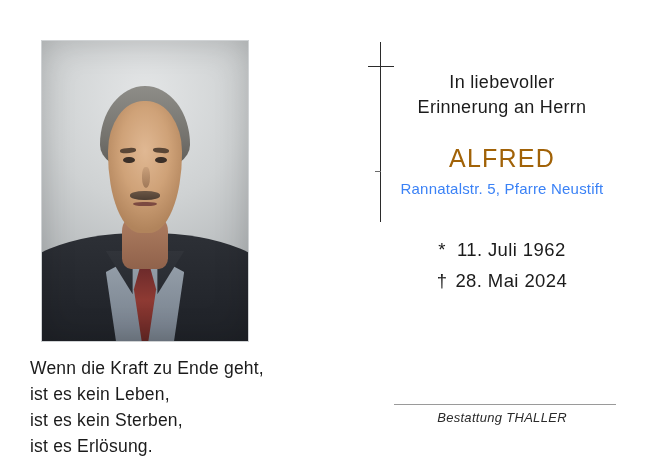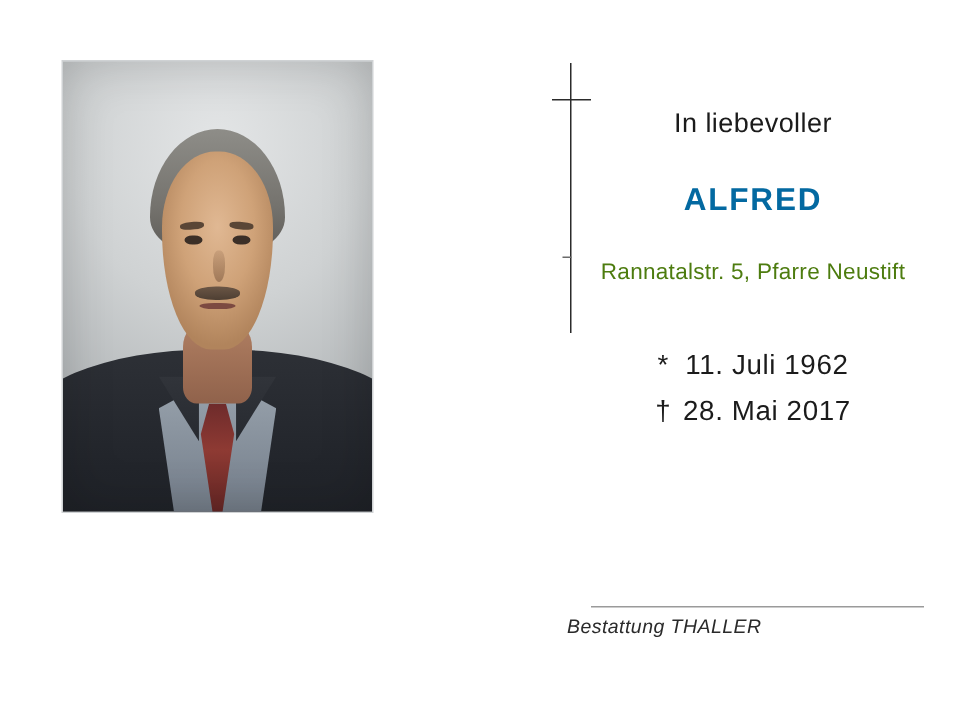--- a/index.html
+++ b/index.html
@@ -203,31 +203,30 @@
     text-align: center;
     color: #1b1b1b;
   }
   .intro {
     font-size: 18px;
     line-height: 25px;
     letter-spacing: 0.3px;
   }
   .name {
     margin-top: 22px;
-    font-size: 21px;
+    font-size: 25px;
     line-height: 33px;
     letter-spacing: 1.2px;
-    color: #0369a1;
-    font-weight: bold;
+    color: #a16207;
   }
   .addr {
-    margin-top: 23px;
+    margin-top: 5px;
     font-size: 15px;
     letter-spacing: 0.2px;
-    color: #4d7c0f;
+    color: #3b82f6;
   }
   .dates {
     margin-top: 37px;
     font-size: 18.5px;
     line-height: 31px;
     letter-spacing: 0.4px;
   }
   .dates .sym {
     display: inline-block;
     min-width: 13px;
@@ -240,21 +239,21 @@
     top: 404px;
     width: 222px;
     height: 1px;
     background: #9a9a9a;
   }
   .undertaker {
     position: absolute;
     left: 378px;
     top: 410px;
     width: 248px;
-    text-align: left;
+    text-align: center;
     font-style: italic;
     font-size: 13px;
     letter-spacing: 0.3px;
     color: #2a2a2a;
   }
 </style>
 </head>
 <body>
 
 <div class="card">
@@ -272,44 +271,51 @@
     <div class="brow-l"></div>
     <div class="brow-r"></div>
     <div class="eye-l"></div>
     <div class="eye-r"></div>
     <div class="nose"></div>
     <div class="stache"></div>
     <div class="mouth"></div>
     <div class="photo-vignette"></div>
   </div>
 
+  <div class="poem">
+    <div>Wenn die Kraft zu Ende geht,</div>
+    <div>ist es kein Leben,</div>
+    <div>ist es kein Sterben,</div>
+    <div>ist es Erlösung.</div>
+  </div>
 
   <div class="cross"></div>
   <div class="cross-bar"></div>
   <div class="cross-tick"></div>
 
   <div class="right">
     <div class="intro">
       <div>In liebevoller</div>
+      <div>Erinnerung an Herrn</div>
     </div>
 
     <div class="name">
       <div>ALFRED</div>
     </div>
 
     <div class="addr">Rannatalstr. 5,  Pfarre Neustift</div>
 
     <div class="dates">
       <div>
         <span class="sym">*</span>
         <span>11. Juli 1962</span>
       </div>
       <div>
         <span class="sym">†</span>
-        <span>28. Mai 2017</span>
+        <span>28. Mai 2024</span>
       </div>
     </div>
   </div>
 
   <div class="rule"></div>
   <div class="undertaker">Bestattung THALLER</div>
 
 </div>
 
 </body></html>

